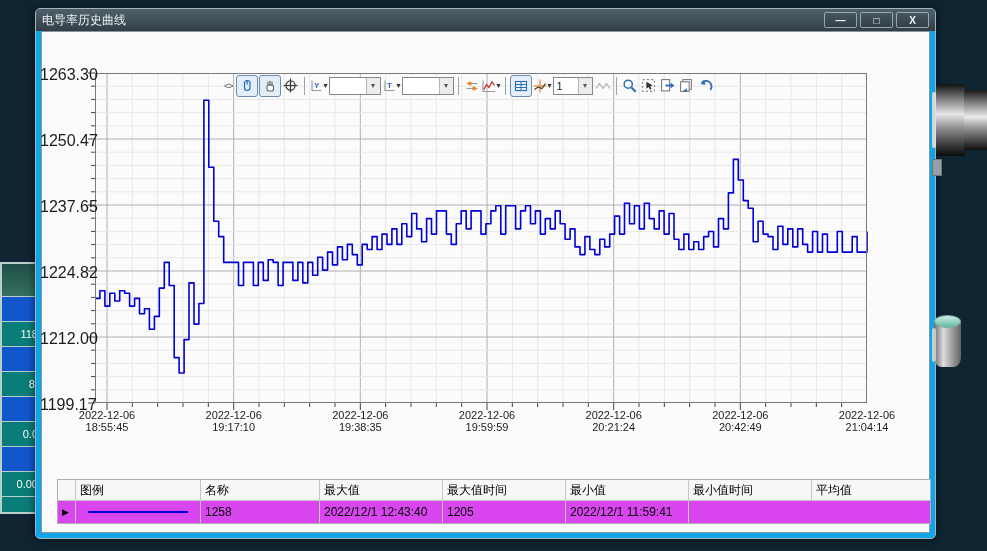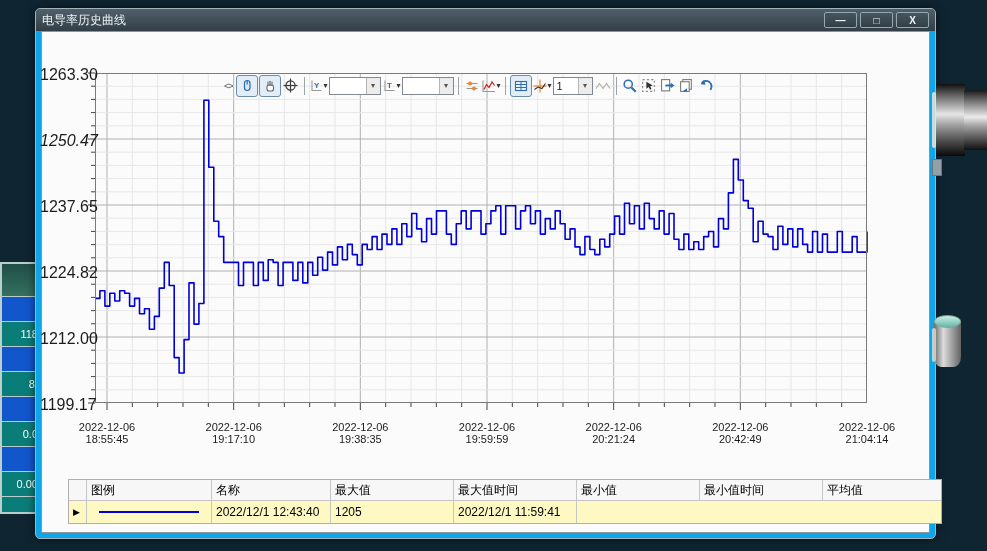--- a/index.html
+++ b/index.html
@@ -39,40 +39,40 @@
   .win-btn { width: 33px; height: 16px; border: 1px solid #96a7ae; border-radius: 2px;
     background: linear-gradient(180deg, #46565e, #323f47); color: #f2f6f8; font-size: 10px;
     font-weight: bold; display: flex; align-items: center; justify-content: center; cursor: default; }
   .content { position: absolute; left: 5px; right: 5px; top: 22px; bottom: 5px;
     background: #fbfbfb; border: 1px solid #8a949b; }
 
   
   .plot { left: 95px; top: 73px; width: 772px; height: 330px; z-index: 10; }
   .plot svg { overflow: visible; display: block; }
   .ytick { position: absolute; left: 40px; width: 52px; text-align: right; font-size: 16px; color: #1c1c1c; z-index: 10; }
-  .xtick { position: absolute; top: 409px; width: 110px; text-align: center; font-size: 11px; line-height: 12px; color: #1c1c1c; z-index: 10; margin-top: 12px; }
+  .xtick { position: absolute; top: 409px; width: 110px; text-align: center; font-size: 11px; line-height: 12px; color: #1c1c1c; z-index: 10; }
 
   
   .toolbar { left: 224px; top: 74px; height: 23px; display: flex; align-items: center; gap: 1px; z-index: 11; }
   .tbtn { width: 22px; height: 22px; display: flex; align-items: center; justify-content: center;
     background: transparent; border: 1px solid transparent; }
   .tbtn.active { background: #e3edf7; border: 1px solid #6c8cad; border-radius: 3px; }
   .tico { min-width: 18px; height: 22px; display: flex; align-items: center; justify-content: center; }
   .tsep { width: 1px; height: 18px; background: #9aa4aa; margin: 0 3px; }
   .resize-glyph { font-size: 9px; color: #555; letter-spacing: -1px; margin-right: 2px; }
   .dd-arrow { font-size: 8px; color: #333; margin-left: 1px; }
   .combo { width: 52px; height: 18px; background: #fff; border: 1px solid #828890; display: flex; align-items: stretch; }
   .combo .val { flex: 1; font-size: 11px; color: #222; padding: 2px 3px; }
   .combo .arr { width: 14px; background: #ececec; border-left: 1px solid #b5b5b5; display: flex;
     align-items: center; justify-content: center; font-size: 8px; color: #555; }
 
   
-  .stat-table { left: 68px; top: 479px; z-index: 10; display: grid;
+  .stat-table { left: 57px; top: 479px; z-index: 10; display: grid;
     grid-template-columns: 18px 125px 119px 123px 123px 123px 123px 118px;
-    grid-auto-rows: auto; background: #fef9c3; border: 1px solid #aeaeae; font-size: 12px; color: #000; }
+    grid-auto-rows: auto; background: #d946ef; border: 1px solid #aeaeae; font-size: 12px; color: #000; }
   .cell { border-right: 1px solid #c6c6c6; border-bottom: 1px solid #c6c6c6; padding: 3px 4px;
     height: 21px; display: flex; align-items: center; overflow: hidden; white-space: nowrap; }
   .cell.hdr { background: #f7f7f7; }
   .cell.row { height: 22px; border-bottom: none; }
   .legend-line { width: 100px; height: 2px; margin: 0 auto; background: #0000d8; }
   .sel-arrow { font-size: 9px; color: #000; }
 </style>
 </head>
 <body>
 
@@ -222,21 +222,21 @@
         <line x1="-4" y1="290.4" x2="0" y2="290.4" stroke="#444" stroke-width="1"></line>
         <line x1="-4" y1="303.59999999999997" x2="0" y2="303.59999999999997" stroke="#444" stroke-width="1"></line>
         <line x1="-4" y1="316.79999999999995" x2="0" y2="316.79999999999995" stroke="#444" stroke-width="1"></line>
         <line x1="-7" y1="330" x2="0" y2="330" stroke="#444" stroke-width="1"></line>
         <path d="M0 225.4 H4.9 V217.7 H9.9 V233.1 H14.8 V220.2 H19.8 V228.0 H24.7 V217.7 H29.7 V220.2 H34.6 V233.1 H39.6 V225.4 H44.5 V240.8 H49.5 V235.7 H54.4 V256.3 H59.4 V243.4 H64.3 V215.1 H69.3 V189.4 H74.2 V212.5 H79.2 V284.6 H84.1 V300.0 H89.1 V266.6 H94.0 V209.9 H99.0 V251.1 H103.9 V230.5 H108.9 V27.3 H113.8 V94.2 H118.8 V148.2 H123.7 V163.6 H128.7 V189.4 H133.6 V189.4 H138.6 V189.4 H143.5 V212.5 H148.5 V189.4 H153.4 V189.4 H158.4 V212.5 H163.3 V189.4 H168.3 V207.4 H173.2 V186.8 H178.2 V189.4 H183.1 V212.5 H188.1 V189.4 H193.0 V189.4 H197.9 V207.4 H202.9 V189.4 H207.8 V209.9 H212.8 V189.4 H217.7 V202.2 H222.7 V184.2 H227.6 V197.1 H232.6 V179.1 H237.5 V191.9 H242.5 V173.9 H247.4 V186.8 H252.4 V171.4 H257.3 V181.6 H262.3 V191.9 H267.2 V171.4 H272.2 V176.5 H277.1 V163.6 H282.1 V176.5 H287.0 V161.1 H292.0 V171.4 H296.9 V155.9 H301.9 V171.4 H306.8 V150.8 H311.8 V163.6 H316.7 V140.5 H321.7 V155.9 H326.6 V168.8 H331.6 V145.6 H336.5 V161.1 H341.5 V137.9 H346.4 V137.9 H351.4 V161.1 H356.3 V171.4 H361.3 V150.8 H366.2 V137.9 H371.2 V155.9 H376.1 V137.9 H381.1 V137.9 H386.0 V161.1 H390.9 V150.8 H395.9 V137.9 H400.8 V132.8 H405.8 V161.1 H410.7 V132.8 H415.7 V132.8 H420.6 V155.9 H425.6 V137.9 H430.5 V132.8 H435.5 V150.8 H440.4 V137.9 H445.4 V161.1 H450.3 V145.6 H455.3 V155.9 H460.2 V137.9 H465.2 V150.8 H470.1 V166.2 H475.1 V155.9 H480.0 V173.9 H485.0 V181.6 H489.9 V163.6 H494.9 V176.5 H499.8 V181.6 H504.8 V166.2 H509.7 V173.9 H514.7 V161.1 H519.6 V143.1 H524.6 V161.1 H529.5 V130.2 H534.5 V150.8 H539.4 V132.8 H544.4 V155.9 H549.3 V130.2 H554.3 V145.6 H559.2 V155.9 H564.2 V137.9 H569.1 V161.1 H574.1 V140.5 H579.0 V166.2 H583.9 V176.5 H588.9 V161.1 H593.8 V176.5 H598.8 V168.8 H603.7 V176.5 H608.7 V163.6 H613.6 V158.5 H618.6 V173.9 H623.5 V145.6 H628.5 V155.9 H633.4 V119.9 H638.4 V86.4 H643.3 V107.0 H648.3 V127.6 H653.2 V135.3 H658.2 V168.8 H663.1 V148.2 H668.1 V161.1 H673.0 V163.6 H678.0 V176.5 H682.9 V153.3 H687.9 V171.4 H692.8 V155.9 H697.8 V173.9 H702.7 V155.9 H707.7 V171.4 H712.6 V179.1 H717.6 V158.5 H722.5 V179.1 H727.5 V161.1 H732.4 V179.1 H737.4 V179.1 H742.3 V158.5 H747.3 V179.1 H752.2 V179.1 H757.2 V163.6 H762.1 V179.1 H767.1 V179.1 H772.0 V158.5" fill="none" stroke="#0000d8" stroke-width="1.6" stroke-linejoin="round"></path>
         <rect x="0.5" y="0.5" width="771" height="329" fill="none" stroke="#7a7a7a" stroke-width="1"></rect>
       </svg>
   </div>
   <div id="y-axis-labels">
       <div class="ytick" style="top: 66px;">1263.30</div>
-      <div class="ytick" style="top: 132px; font-style: italic;">1250.47</div>
+      <div class="ytick" style="top: 132px;">1250.47</div>
       <div class="ytick" style="top: 198px;">1237.65</div>
       <div class="ytick" style="top: 264px;">1224.82</div>
       <div class="ytick" style="top: 330px;">1212.00</div>
       <div class="ytick" style="top: 396px;">1199.17</div>
     </div>
   <div id="x-axis-labels">
       <div class="xtick" style="left: 52px;">
         <div>2022-12-06</div>
         <div>18:55:45</div>
       </div>
@@ -408,18 +408,19 @@
     <div class="cell hdr">最小值</div>
     <div class="cell hdr">最小值时间</div>
     <div class="cell hdr" style="border-right:none">平均值</div>
 
     <div class="cell row">
       <span class="sel-arrow">▶</span>
     </div>
     <div class="cell row">
       <span class="legend-line" id="legend-line" style="background: rgb(0, 0, 216);"></span>
     </div>
+    <div class="cell row">1258</div>
     <div class="cell row">2022/12/1 12:43:40</div>
     <div class="cell row">1205</div>
     <div class="cell row">2022/12/1 11:59:41</div>
   </div>
 
 </div>
 
 </body></html>

